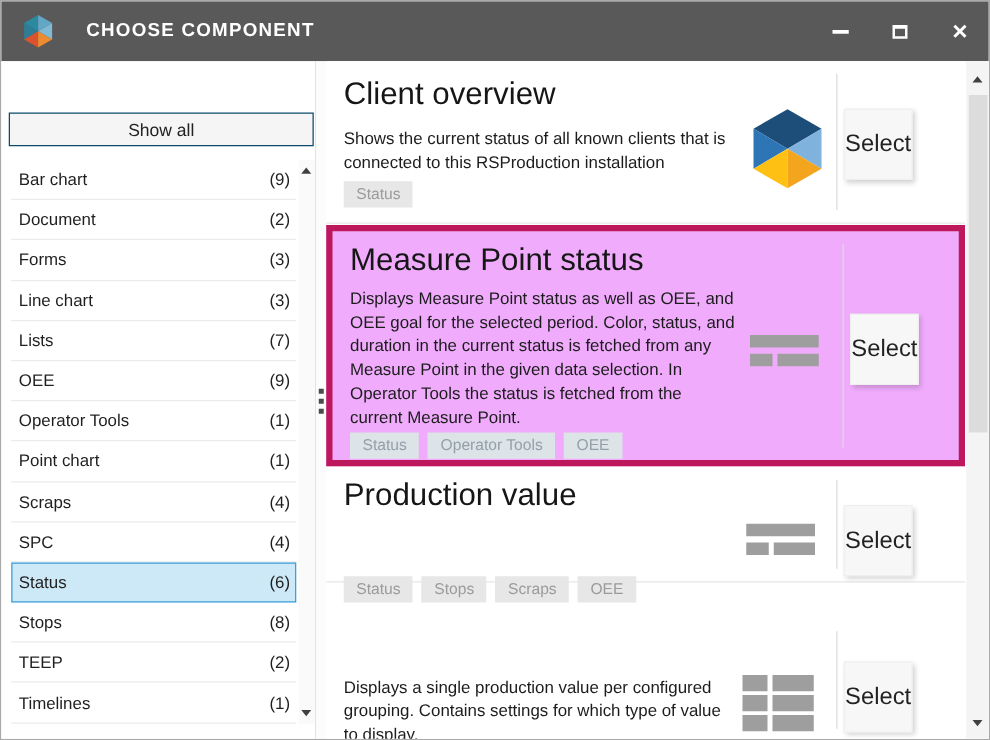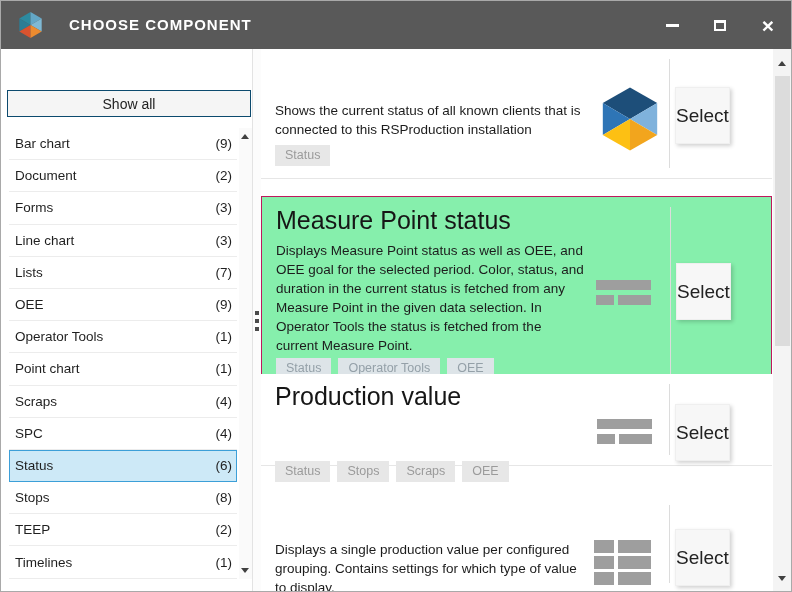--- a/index.html
+++ b/index.html
@@ -29,21 +29,21 @@
   .tri-down { width:0; height:0; border-left:4px solid transparent; border-right:4px solid transparent; border-top:5px solid #404040; position:absolute; left:2px; }
   .side-scroll .tri-up { top:6px; } .side-scroll .tri-down { bottom:6px; }
 
   
   .splitter { position:absolute; left:252px; top:48px; width:8px; height:544px; background:#fcfcfc; cursor:col-resize; }
   .grip-dot { position:absolute; left:2px; width:4px; height:4px; background:#4a4a4a; }
 
   
   .main { position:absolute; left:260px; top:48px; width:532px; height:544px; background:#fff; }
   .card { position:absolute; left:0; width:511px; border-bottom:1px solid #e6e6e6; background:#fff; }
-  .card.selected { background:#86efac; border:1px solid #be185d;margin-top:16px; }
+  .card.selected { background:#f0abfc; border:5px solid #be185d; }
   .card-title { position:absolute; left:14px; font-size:25px; font-weight:400; color:#161616; white-space:nowrap; }
   .card-desc { position:absolute; left:14px; width:308px; font-size:13.5px; line-height:19px; color:#1c1c1c; }
   .tagrow { position:absolute; left:14px; display:flex; gap:7px; }
   .tag { background:#e7e7e7; color:#9b9b9b; font-size:12.5px; padding:3px 10px 4px; white-space:nowrap; }
   .card.selected .tag { background:#dde4e8; color:#94a0a8; }
   .vdiv { position:absolute; left:408px; top:10px; bottom:10px; width:1px; background:#dcdcdc; }
   .select-btn { position:absolute; left:414px; width:55px; height:57px; background:#f7f7f7; border:1px solid #efefef; box-shadow:2px 2px 4px rgba(0,0,0,0.18); font-size:19px; color:#222; font-family:Liberation Sans, sans-serif; cursor:pointer; }
   .bars-icon { position:absolute; }
   .bar { position:absolute; background:#9e9e9e; }
 
@@ -149,20 +149,21 @@
 
   <div class="splitter">
     <span class="grip-dot" style="top:262px"></span>
     <span class="grip-dot" style="top:270px"></span>
     <span class="grip-dot" style="top:278px"></span>
   </div>
 
   <div class="main">
 
     <div class="card" style="top:0; height:130px;">
+      <div class="card-title" style="top:12px;">Client overview</div>
       <div class="card-desc" style="top:52px;">Shows the current status of all known clients that is connected to this RSProduction installation</div>
       <div class="tagrow" style="top:96px;">
         <span class="tag">Status</span>
       </div>
       <svg style="position:absolute; left:338px; top:36px; width:62px; height:68px;" viewBox="0 0 100 110">
         <polygon points="50,4 94,29 50,55 6,29" fill="#1d4e79"></polygon>
         <polygon points="6,29 50,55 6,81" fill="#2e75b6"></polygon>
         <polygon points="94,29 94,81 50,55" fill="#7fb2dc"></polygon>
         <polygon points="6,81 50,55 50,106" fill="#fdc013"></polygon>
         <polygon points="50,55 94,81 50,106" fill="#f2a51d"></polygon>

